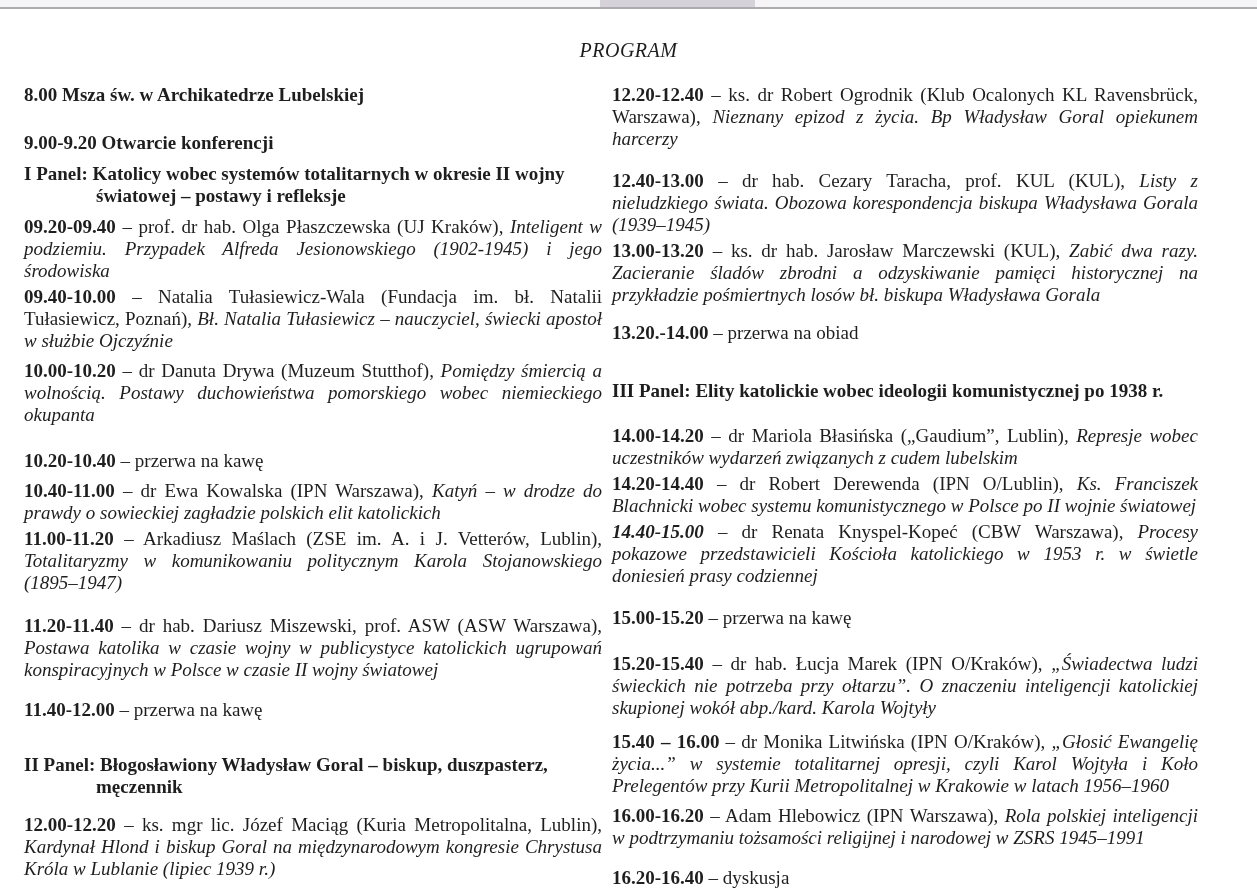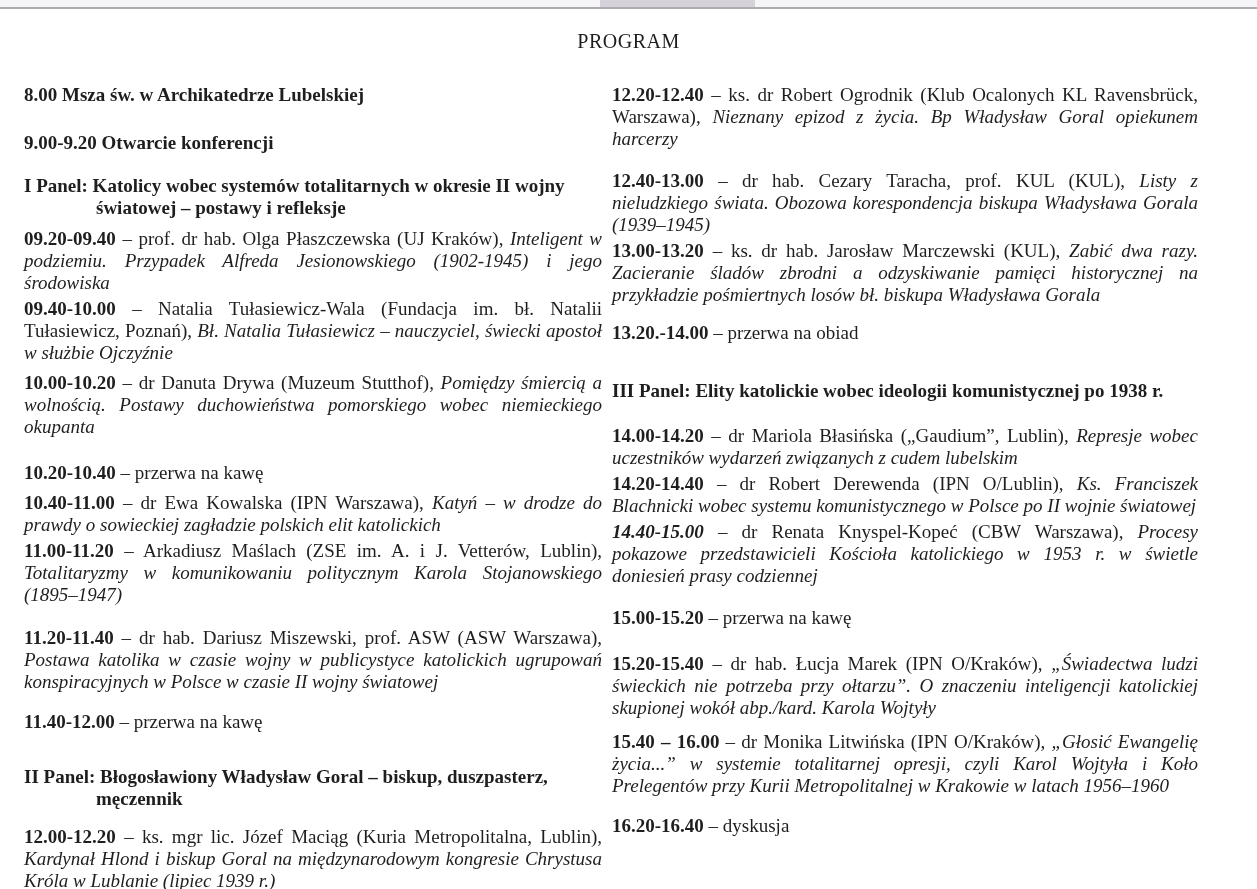--- a/index.html
+++ b/index.html
@@ -18,25 +18,26 @@
     background: #f5f4f6;
     border-bottom: 2px solid #adabb0;
     box-sizing: border-box;
   }
   .topbar-thumb {
     position: absolute; top: 0; left: 600px;
     width: 155px; height: 7px;
     background: #d5d3d9;
   }
   .doc-title {
-    position: absolute; top: 30px; left: 0;
+    position: absolute; top: 39px; left: 0;
     width: 100%;
     text-align: center;
     font-size: 20px;
     letter-spacing: 0.5px;
+    font-style: italic;
   }
   .col {
     position: absolute; top: 84px;
     font-size: 19px;
     line-height: 22px;
   }
   .col-left  { left: 24px;  width: 578px; }
   .col-right { left: 612px; width: 586px; }
   p { margin: 0; }
   .event { text-align: justify; }
@@ -64,21 +65,21 @@
   <p class="simple">
     <span class="time">8.00</span>
     <span>Msza św. w Archikatedrze Lubelskiej</span>
   </p>
 
   <p class="simple" style="margin-top:26px">
     <span class="time">9.00-9.20</span>
     <span>Otwarcie konferencji</span>
   </p>
 
-  <p class="panel" style="margin-top:21px">I Panel: Katolicy wobec systemów totalitarnych w okresie II wojny światowej – postawy i refleksje</p>
+  <p class="panel" style="margin-top:9px">I Panel: Katolicy wobec systemów totalitarnych w okresie II wojny światowej – postawy i refleksje</p>
 
   <p class="event" style="margin-top:9px">
     <span class="time">09.20-09.40</span>
     <span>– prof. dr hab. Olga Płaszczewska (UJ Kraków), </span><i class="talk-title">Inteligent w podziemiu. Przypadek Alfreda Jesionowskiego (1902-1945) i jego środowiska</i>
   </p>
 
   <p class="event" style="margin-top:4px">
     <span class="time">09.40-10.00</span>
     <span>– Natalia Tułasiewicz-Wala (Fundacja im. bł. Natalii Tułasiewicz, Poznań), </span><i class="talk-title">Bł. Natalia Tułasiewicz – nauczyciel, świecki apostoł w służbie Ojczyźnie</i>
   </p>
@@ -169,19 +170,23 @@
   <p class="event" style="margin-top:24px">
     <span class="time">15.20-15.40</span>
     <span>– dr hab. Łucja Marek (IPN O/Kraków), </span><i class="talk-title">„Świadectwa ludzi świeckich nie potrzeba przy ołtarzu”. O znaczeniu inteligencji katolickiej skupionej wokół abp./kard. Karola Wojtyły</i>
   </p>
 
   <p class="event" style="margin-top:12px">
     <span class="time">15.40 – 16.00</span>
     <span>– dr Monika Litwińska (IPN O/Kraków), </span><i class="talk-title">„Głosić Ewangelię życia...” w systemie totalitarnej opresji, czyli Karol Wojtyła i Koło Prelegentów przy Kurii Metropolitalnej w Krakowie w latach 1956–1960</i>
   </p>
 
+  <p class="event" style="margin-top:8px">
+    <span class="time">16.00-16.20</span>
+    <span>– Adam Hlebowicz (IPN Warszawa), </span><i class="talk-title">Rola polskiej inteligencji w podtrzymaniu tożsamości religijnej i narodowej w ZSRS 1945–1991</i>
+  </p>
 
   <p class="break" style="margin-top:18px">
     <span class="time">16.20-16.40</span>
     <span>– dyskusja</span>
   </p>
 
 </div>
 
 </body></html>

